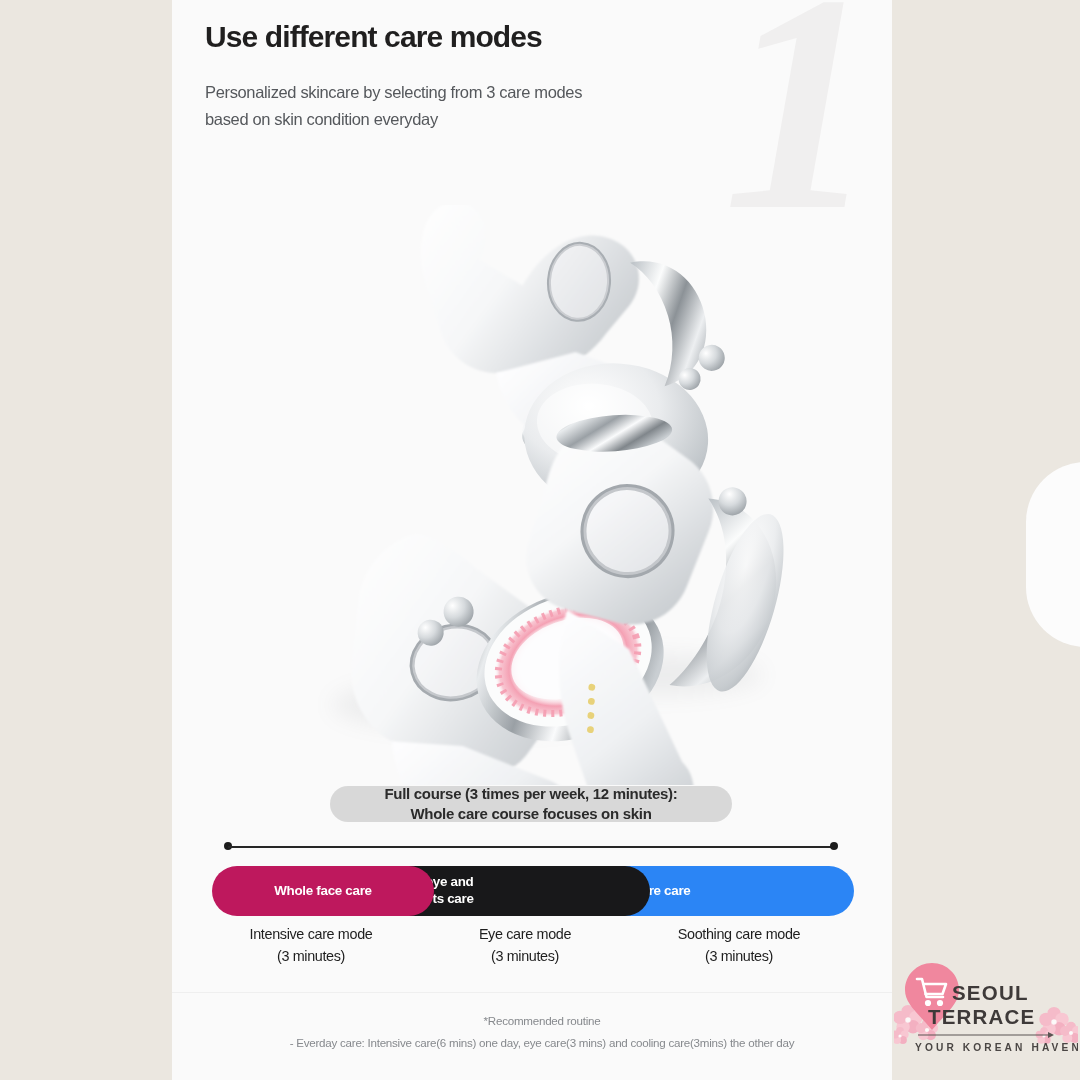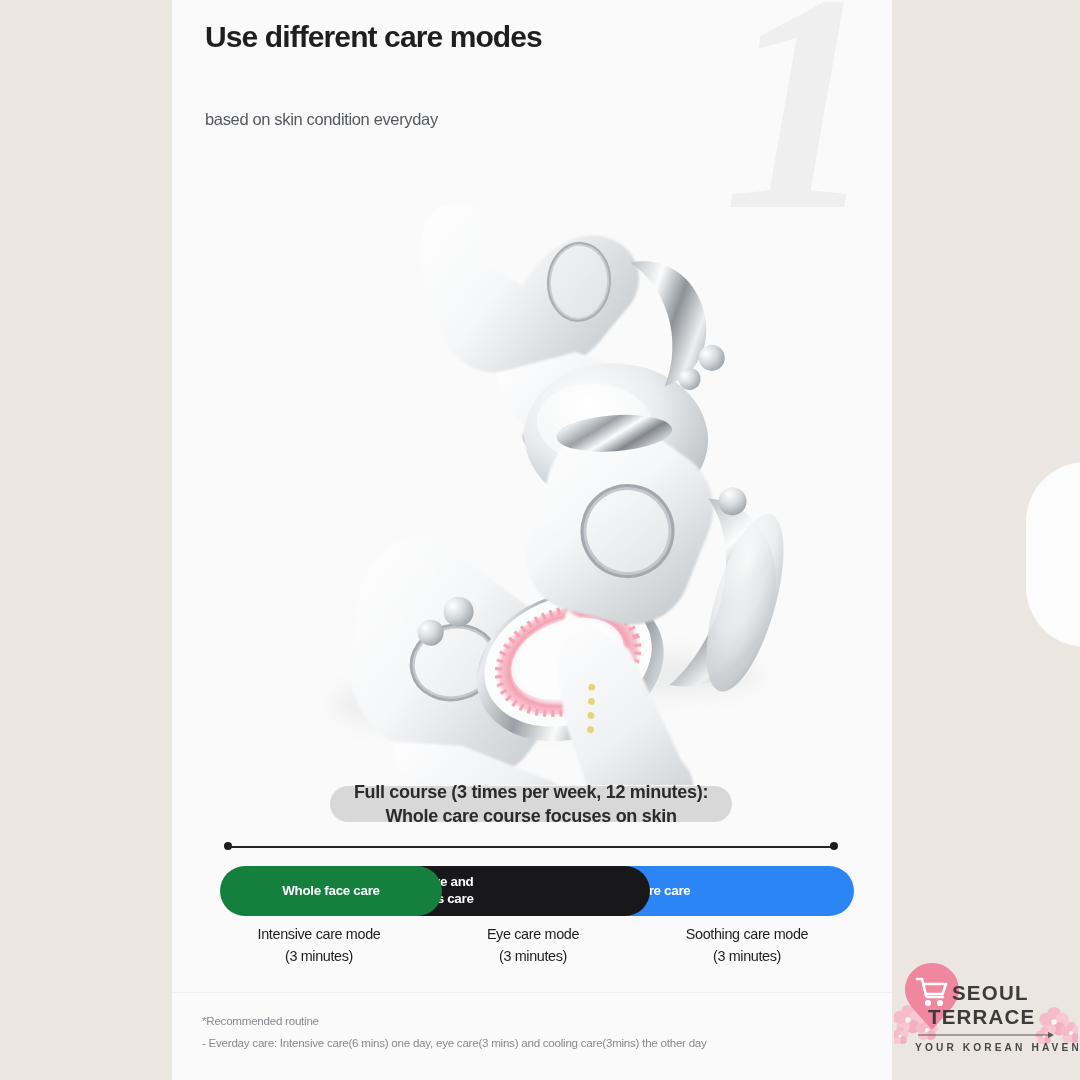--- a/index.html
+++ b/index.html
@@ -76,21 +76,21 @@
     position:absolute;
     left:158px; top:786px;
     width:402px; height:36px;
     background:#D8D8D8;
     border-radius:18px;
     display:flex; flex-direction:column;
     align-items:center; justify-content:center;
     z-index:2;
   }
   #pill div {
-    font-size:18px;
+    font-size:15px;
     line-height:1.34;
     color:#2B2B2B;
     letter-spacing:-0.3px;
     font-weight:600;
     white-space:nowrap;
   }
 
   
   #axis { position:absolute; left:52px; top:842px; width:614px; height:10px; z-index:2; }
   #axis .ln { position:absolute; left:4px; right:4px; top:4px; height:2px; background:#262626; }
@@ -106,41 +106,41 @@
   }
   #bar .seg {
     position:absolute; top:0; height:50px;
     display:flex; align-items:center; justify-content:center;
     color:#fff; text-align:center;
     font-size:13.4px; font-weight:700;
     line-height:1.25; letter-spacing:-0.3px;
   }
   #bar .seg.blue  { left:264px; width:378px; background:#2B85F5; border-radius:0 25px 25px 0; z-index:1; }
   #bar .seg.black { left:132px; width:306px; background:#18181A; border-radius:0 25px 25px 0; z-index:2; }
-  #bar .seg.red   { left:8px;     width:222px; background:#15803d; border-radius:25px;           z-index:3; }
+  #bar .seg.red   { left:0;     width:222px; background:#be185d; border-radius:25px;           z-index:3; }
   #bar .seg.blue  span { margin-left:-92px; }
   #bar .seg.black span { margin-left:-72px; }
 
   
   #labels {
-    position:absolute; left:40px; top:924px;
+    position:absolute; left:32px; top:924px;
     width:642px; display:flex; z-index:2;
   }
   #labels .cell { flex:1; text-align:center; }
   #labels .cell div {
     font-size:14.4px; line-height:1.5;
     color:#1E1E1E; letter-spacing:-0.35px;
   }
 
   
   #divider {
     position:absolute; left:0; top:992px; width:720px; height:1px;
     background:#EFEFEF; z-index:2;
   }
-  #notes { position:absolute; left:30px; top:1010px; width:680px; z-index:2; }
+  #notes { position:absolute; left:30px; top:1010px; width:680px; z-index:2;text-align:center; }
   #notes .n {
     font-size:11.6px; line-height:1.92;
     color:#86898D; letter-spacing:-0.25px; white-space:nowrap;
   }
 
   
   #brand {
     position:absolute; right:2px; bottom:20px;
     width:184px; height:104px; z-index:9;
   }
@@ -153,21 +153,21 @@
 
 <div id="page">
 
   <div id="wm">1</div>
 
   <div id="head">
     <h1>
       <span>Use different care modes</span><br>
     </h1>
     <div id="sub">
-      <br>
+      <span>Personalized skincare by selecting from 3 care modes</span><br>
       <span>based on skin condition everyday</span>
     </div>
   </div>
 
   <div id="hero">
     <svg viewBox="0 0 720 580" xmlns="http://www.w3.org/2000/svg">
       <defs>
         <linearGradient id="body1" x1="0" y1="0" x2="1" y2="1">
           <stop offset="0" stop-color="#FFFFFF"></stop>
           <stop offset="0.42" stop-color="#F6F7F8"></stop>

